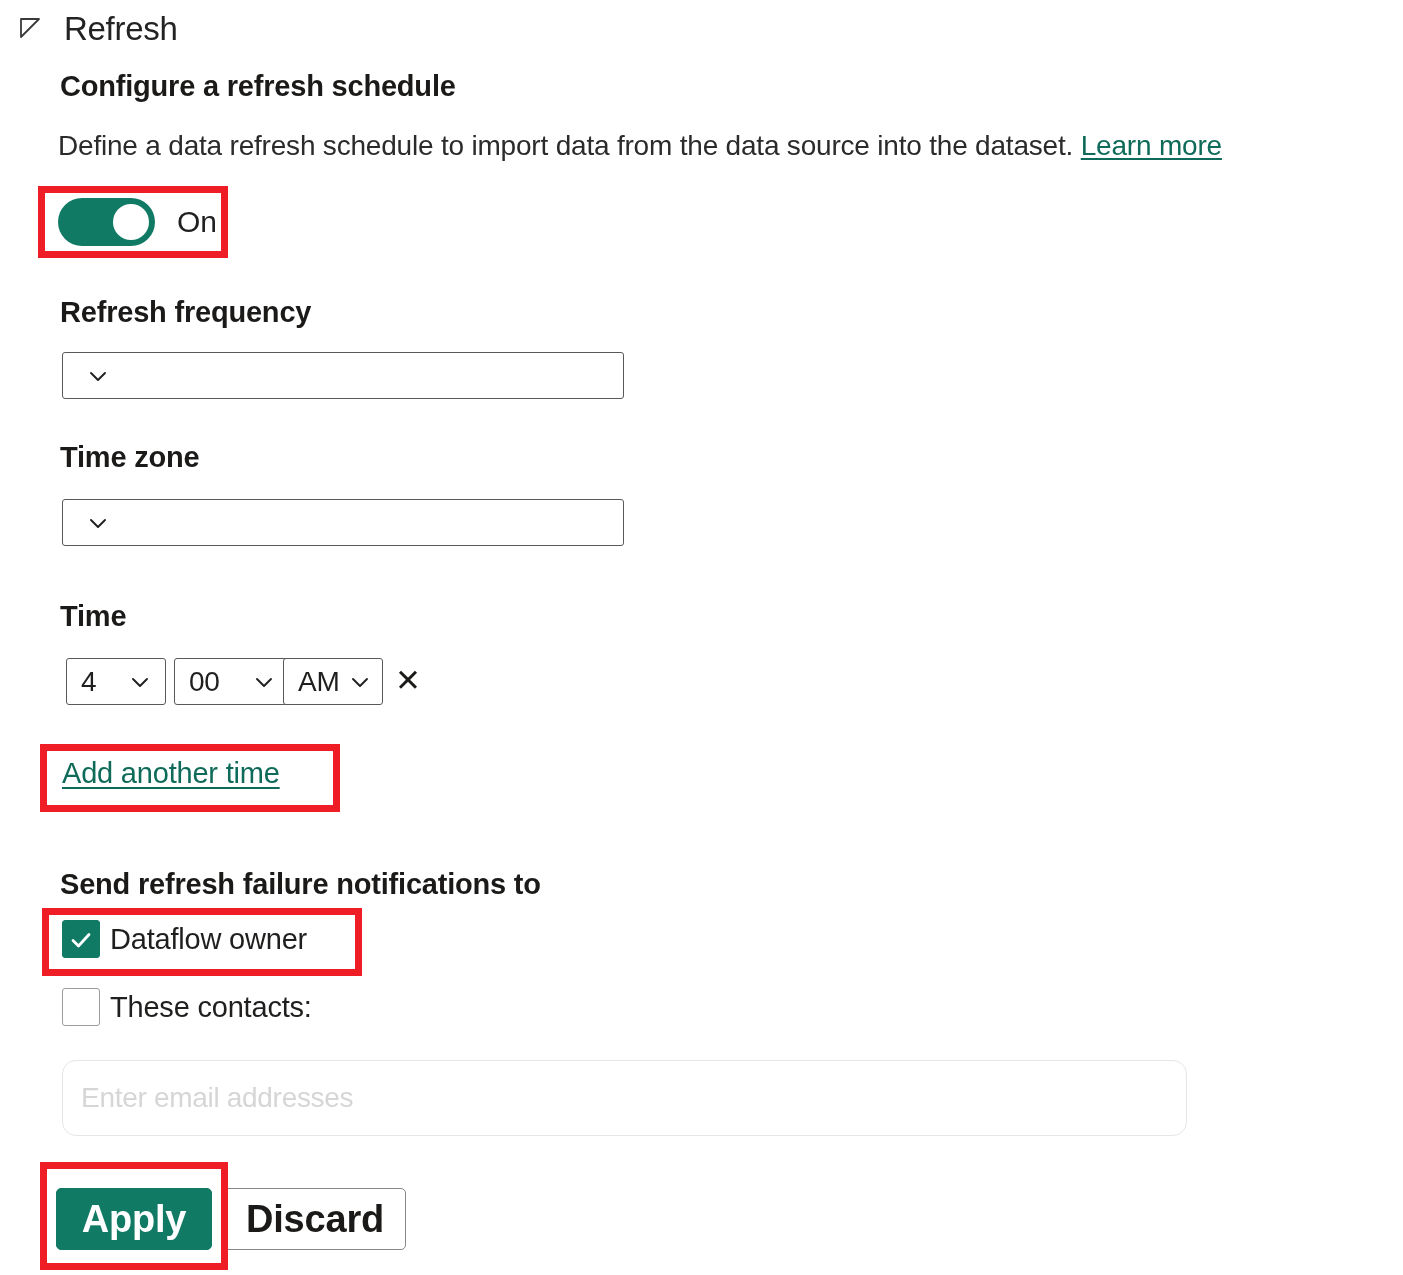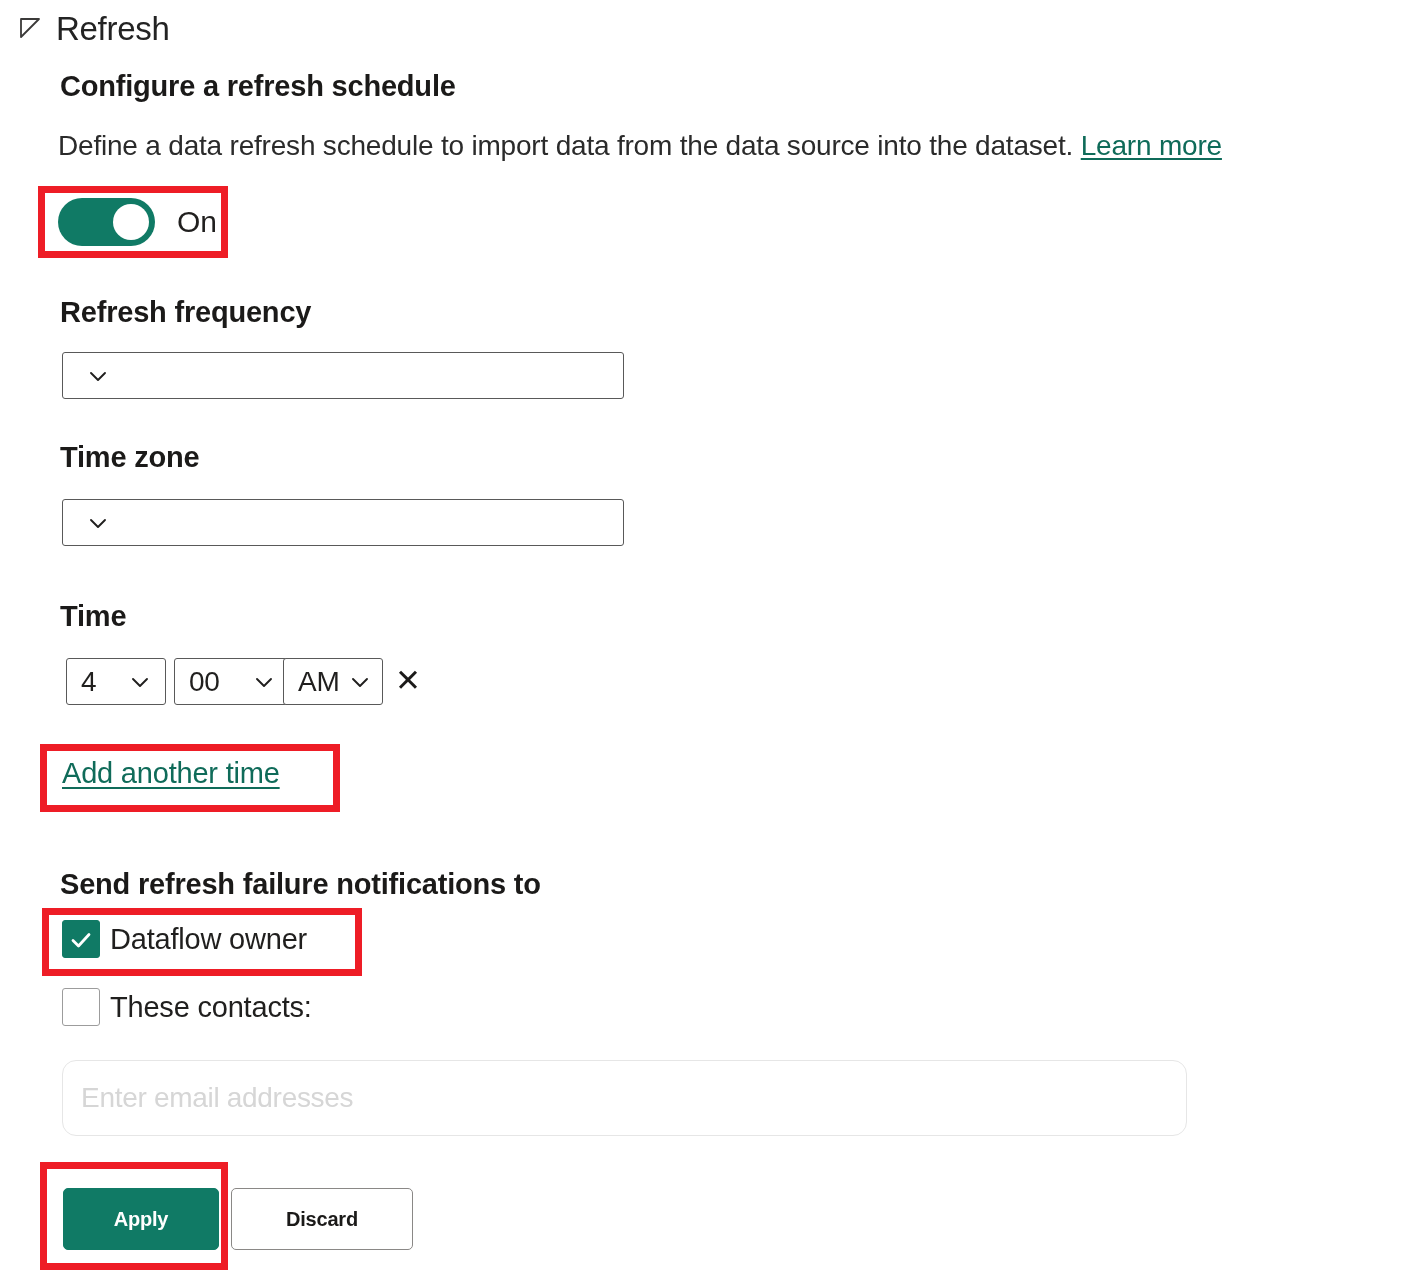--- a/index.html
+++ b/index.html
@@ -17,21 +17,21 @@
     overflow: hidden;
   }
 
   
   .section-header {
     position: absolute;
     left: 18px;
     top: 12px;
     display: flex;
     align-items: center;
-    gap: 12px;
+    gap: 20px;
   }
   .collapse-icon {
     width: 26px;
     height: 26px;
     display: block;
   }
   .section-title {
     font-size: 33px;
     font-weight: 400;
     color: #232323;
@@ -246,27 +246,26 @@
   .email-input::placeholder {
     color: #d6d6d6;
     opacity: 1;
   }
 
   
   .btn {
     position: absolute;
     height: 62px;
     border-radius: 5px;
-    font-size: 20px;
+    font-size: 38px;
     font-weight: 700;
     font-family: "Liberation Sans", sans-serif;
     cursor: pointer;
     letter-spacing: -0.2px;
     padding: 0;
-    margin-left: 7px;
   }
   #btn-apply {
     left: 56px;
     top: 1188px;
     width: 156px;
     background: #107a65;
     border: 1.6px solid #107a65;
     color: #ffffff;
   }
   #btn-discard {

